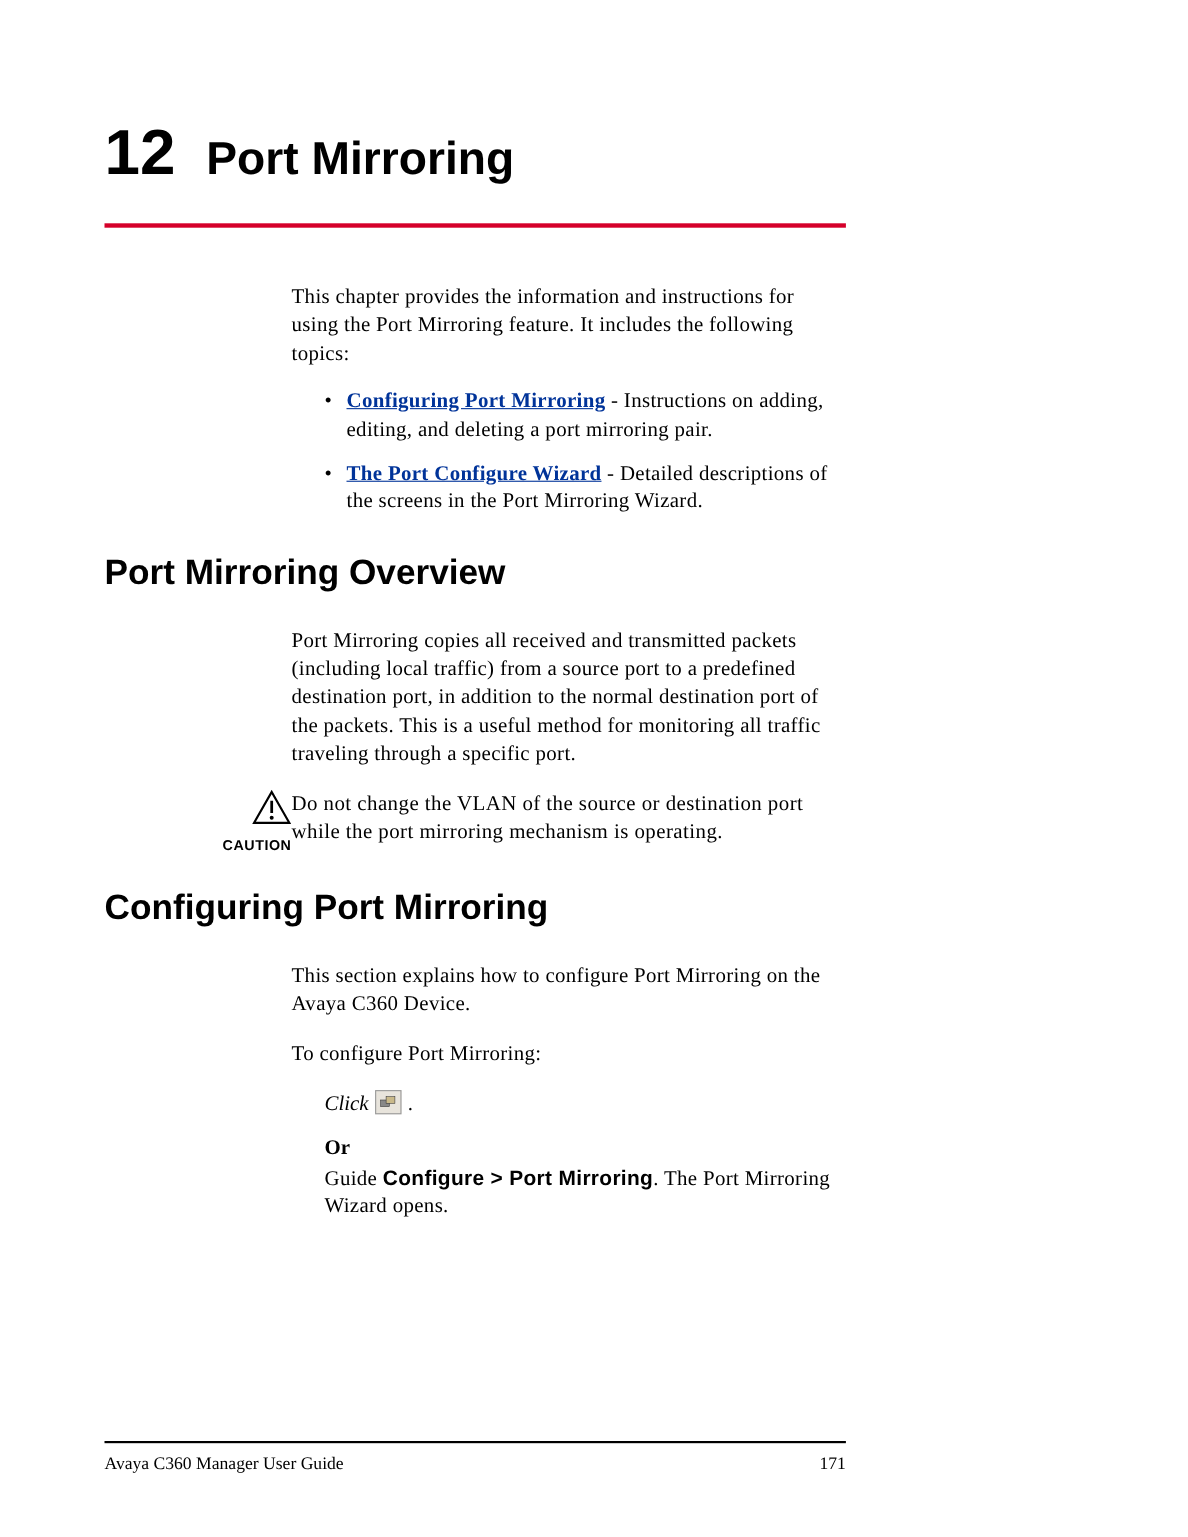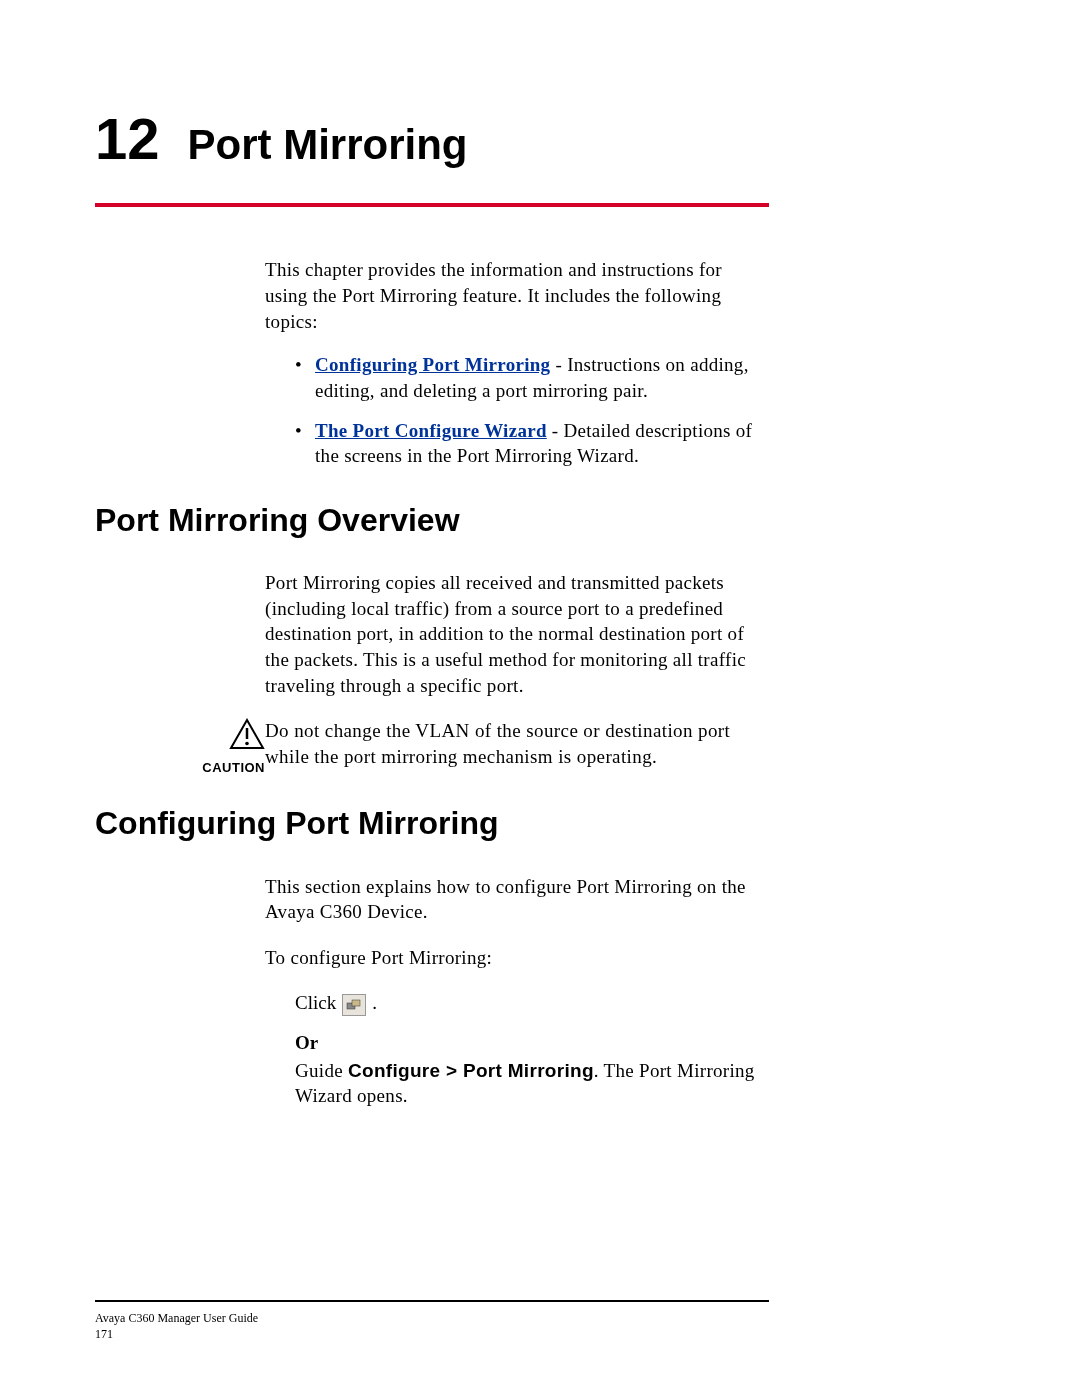--- a/index.html
+++ b/index.html
@@ -109,23 +109,24 @@
     font-weight: normal;
     letter-spacing: 0.4px;
     padding-right: 10px;
   }
   .step-block {
     margin-left: 200px;
     margin-right: 10px;
   }
   .click-line {
     display: flex;
-    align-items: flex-end;
+    align-items: flex-start;
     gap: 6px;
     margin-bottom: 14px;
+    font-style: italic;
   }
   .tool-icon {
     width: 22px; height: 20px;
     background: #e8e4dc;
     border: 1px solid #999;
     display: inline-flex;
     align-items: center;
     justify-content: center;
     font-size: 12px;
   }
@@ -144,22 +145,21 @@
     right: 95px;
   }
   .footer-rule {
     height: 2px;
     background: #000;
     margin-bottom: 8px;
   }
   .footer-row {
     display: flex;
     justify-content: space-between;
-    font-size: 12px;
-    flex-direction: column;
+    font-size: 16px;
   }
 </style>
 </head>
 <body>
 
 <div class="page">
 
   <div class="chapter-header">
     <span class="chapter-number">12</span>
     <span class="chapter-title">Port Mirroring</span>

